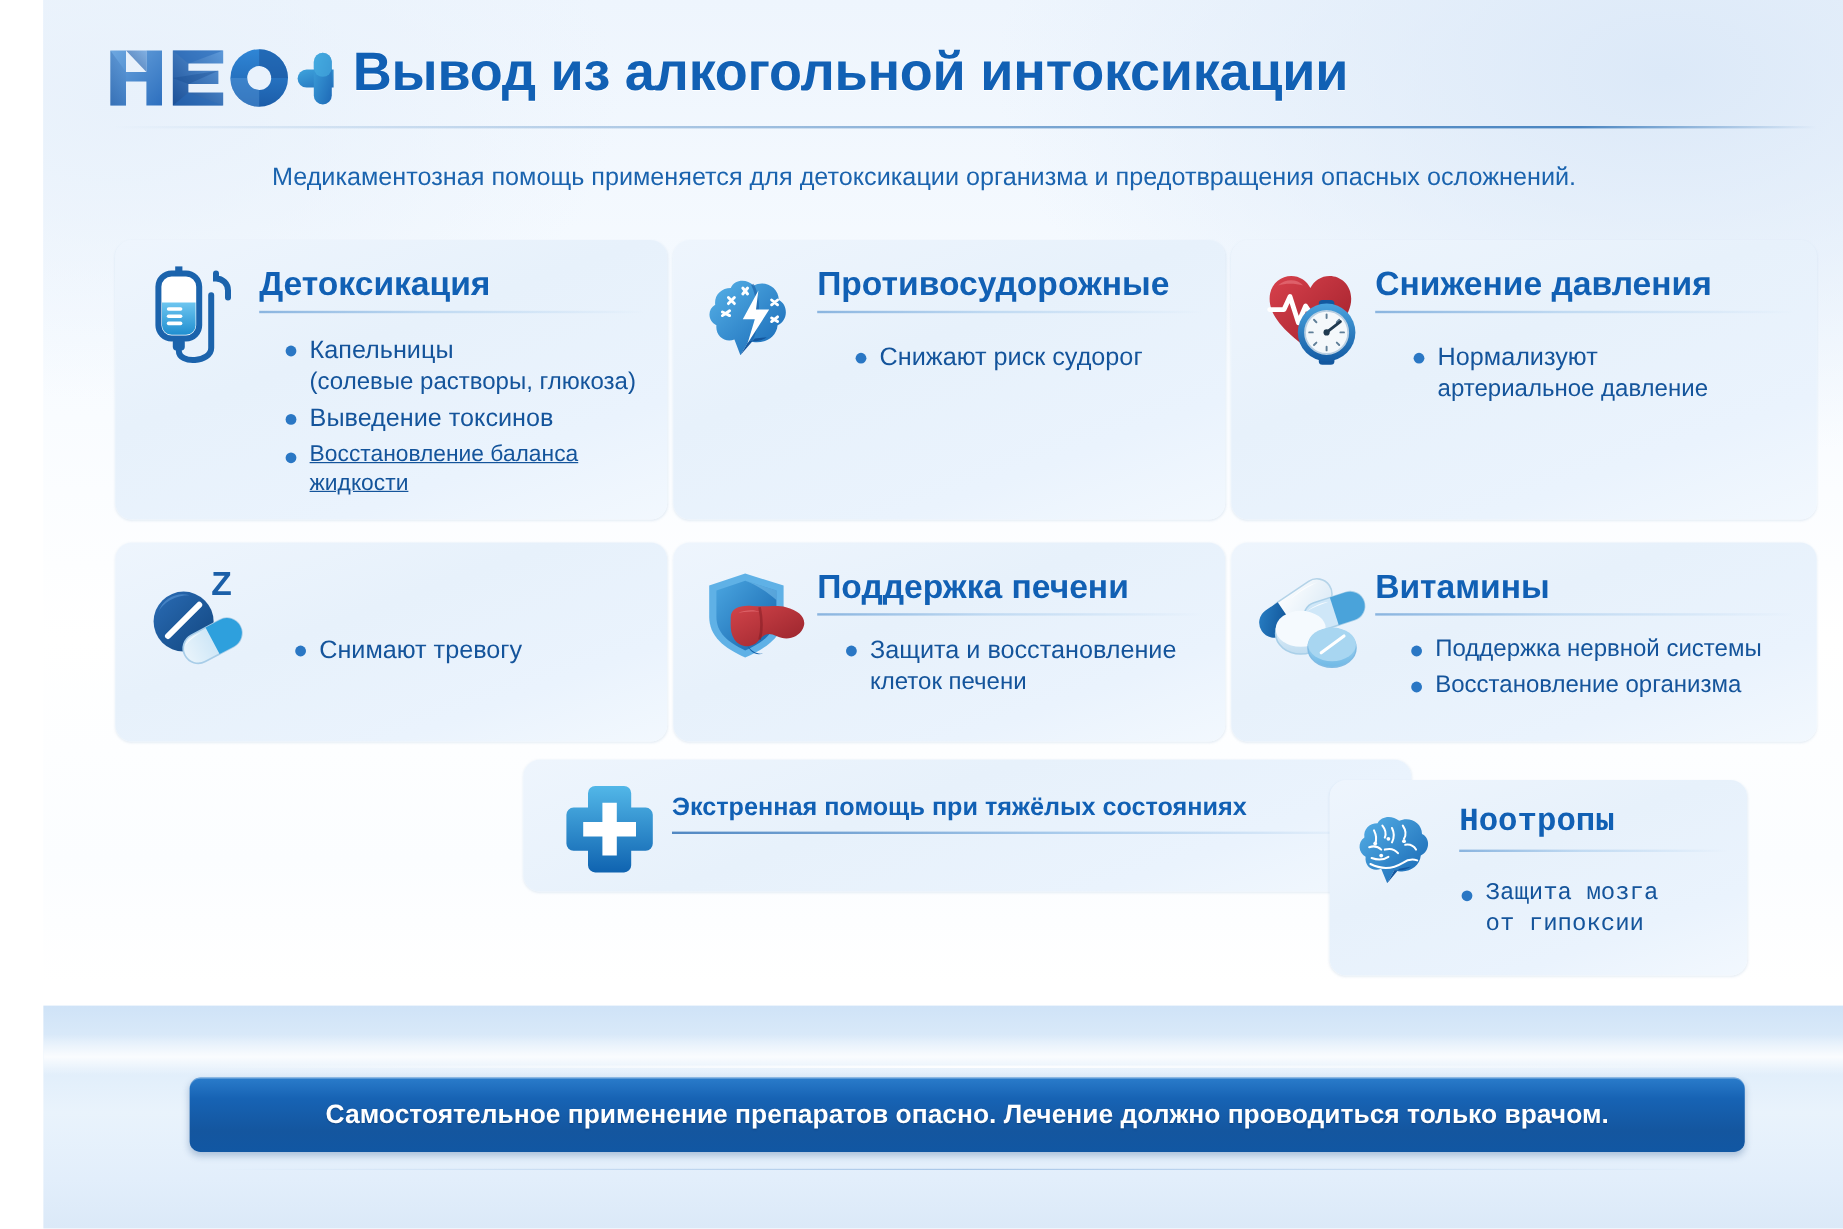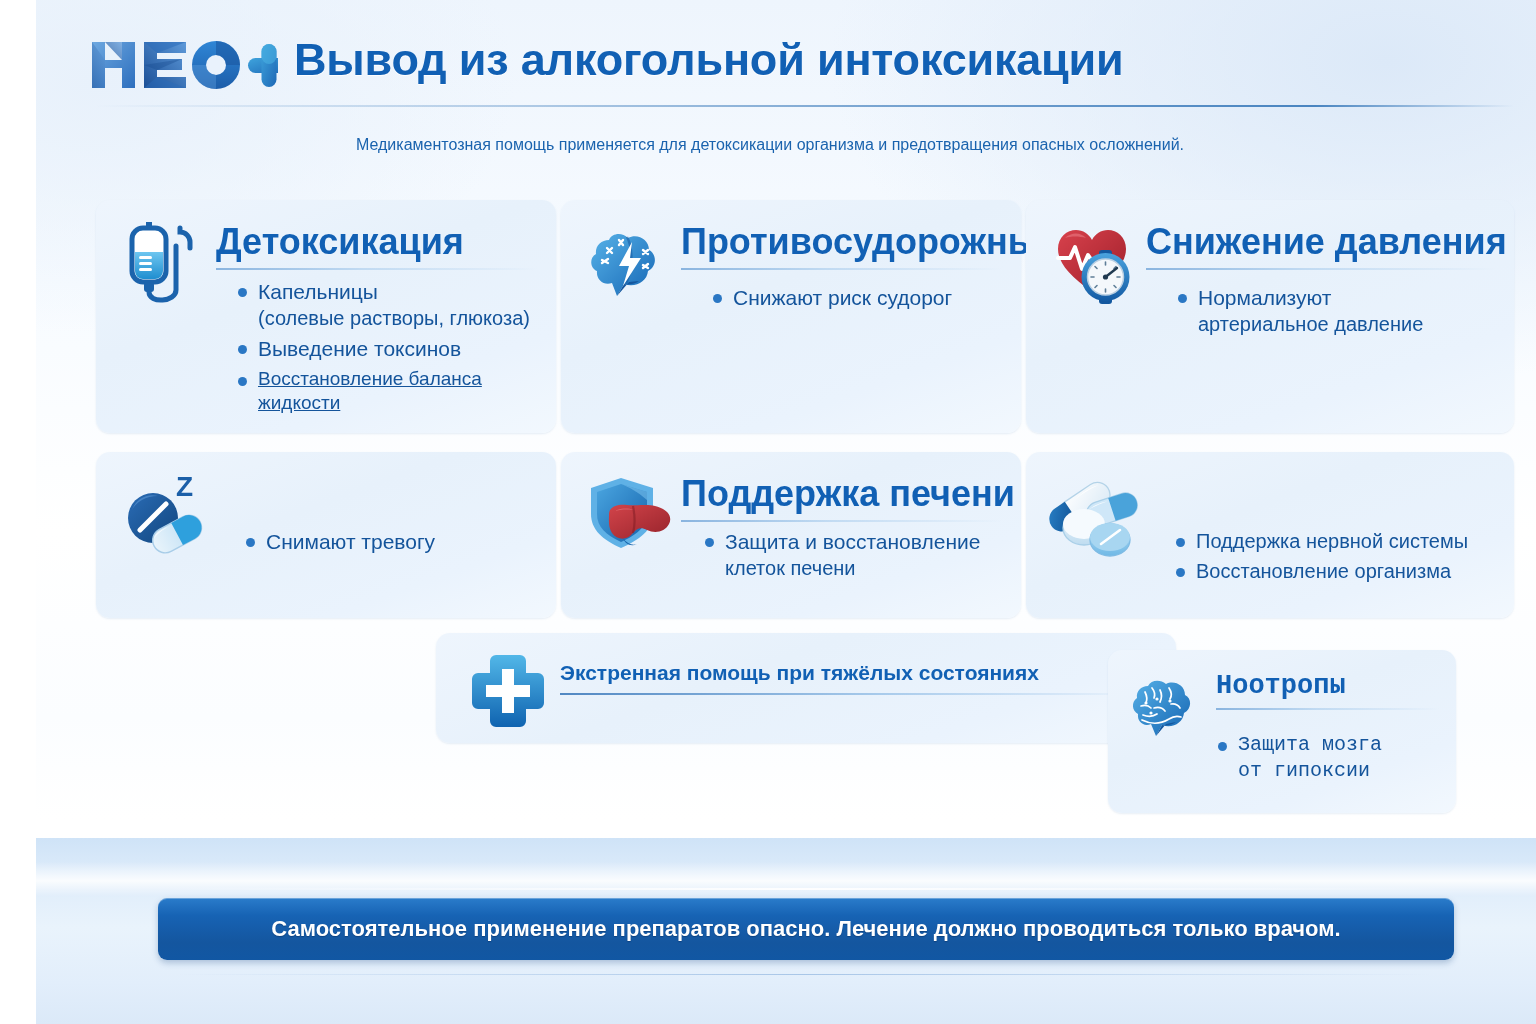--- a/index.html
+++ b/index.html
@@ -43,35 +43,35 @@
     font-size:45px;font-weight:bold;color:#1160b4;
     letter-spacing:-0.2px;white-space:nowrap;
     text-shadow:0 1px 0 rgba(255,255,255,.9);
   }
   .header-rule{
     position:absolute;left:58px;top:105px;width:1420px;height:2px;
     background:linear-gradient(90deg, rgba(23,98,173,0) 0%, rgba(23,98,173,.10) 10%, rgba(23,98,173,.55) 55%, rgba(23,98,173,.75) 86%, rgba(23,98,173,0) 100%);
   }
   .subtitle{
     position:absolute;left:0;top:136px;width:1468px;text-align:center;
-    font-size:16px;color:#1a63ae;white-space:nowrap;
+    font-size:21px;color:#1a63ae;white-space:nowrap;
   }
 
   
   .card{
     position:absolute;border-radius:14px;
     background:linear-gradient(160deg,#eef5fd 0%, #e7f1fb 40%, #eaf3fd 75%, #f2f8fe 100%);
     box-shadow:0 1px 2px rgba(120,160,200,.18);
   }
   .card-icon{position:absolute;left:22px;top:18px;width:96px;height:96px;}
   .card-head{
     position:absolute;left:120px;right:18px;top:22px;
   }
   .card-title{
-    font-size:36px;font-weight:bold;color:#1160b4;white-space:nowrap;
+    font-size:28px;font-weight:bold;color:#1160b4;white-space:nowrap;
     line-height:1.1;
   }
   .title-rule{
     margin-top:6px;height:2px;
     background:linear-gradient(90deg, rgba(60,130,200,.55) 0%, rgba(120,175,225,.35) 45%, rgba(200,225,245,0) 100%);
   }
   .bullets{
     position:absolute;left:140px;right:16px;
     list-style:none;margin:0;padding:0;
   }
@@ -398,20 +398,24 @@
           <path d="M64 28 h14 a12 12 0 0 1 0 24 H64 Z" fill="#4aa3da"></path>
           <path d="M42 33 C50 30 58 30 62 31 C54 31 46 32 42 33 Z" fill="#fff" opacity=".8"></path>
         </g>
         <ellipse cx="36" cy="58" rx="21" ry="17" fill="url(#tab1)" stroke="#a9cfe8" stroke-width="1.3"></ellipse>
         <ellipse cx="36" cy="54" rx="21" ry="15" fill="#f5fafe"></ellipse>
         <ellipse cx="62" cy="70" rx="20" ry="16" fill="url(#tab2)" stroke="#7fbbe4" stroke-width="1.3"></ellipse>
         <ellipse cx="62" cy="67" rx="20" ry="14" fill="#a8d6f1"></ellipse>
         <path d="M53 74 L72 60" stroke="#ffffff" stroke-width="2.6" stroke-linecap="round"></path>
       </svg>
     </div>
+    <div class="card-head">
+      <div class="card-title">Витамины</div>
+      <div class="title-rule"></div>
+    </div>
     <ul class="bullets">
       <li>Поддержка нервной системы</li>
       <li>Восстановление организма</li>
     </ul>
   </div>
 
   <div class="card" id="card-emergency">
     <div class="card-icon">
       <svg viewBox="0 0 80 80" width="80" height="80" xmlns="http://www.w3.org/2000/svg">
         <defs>

